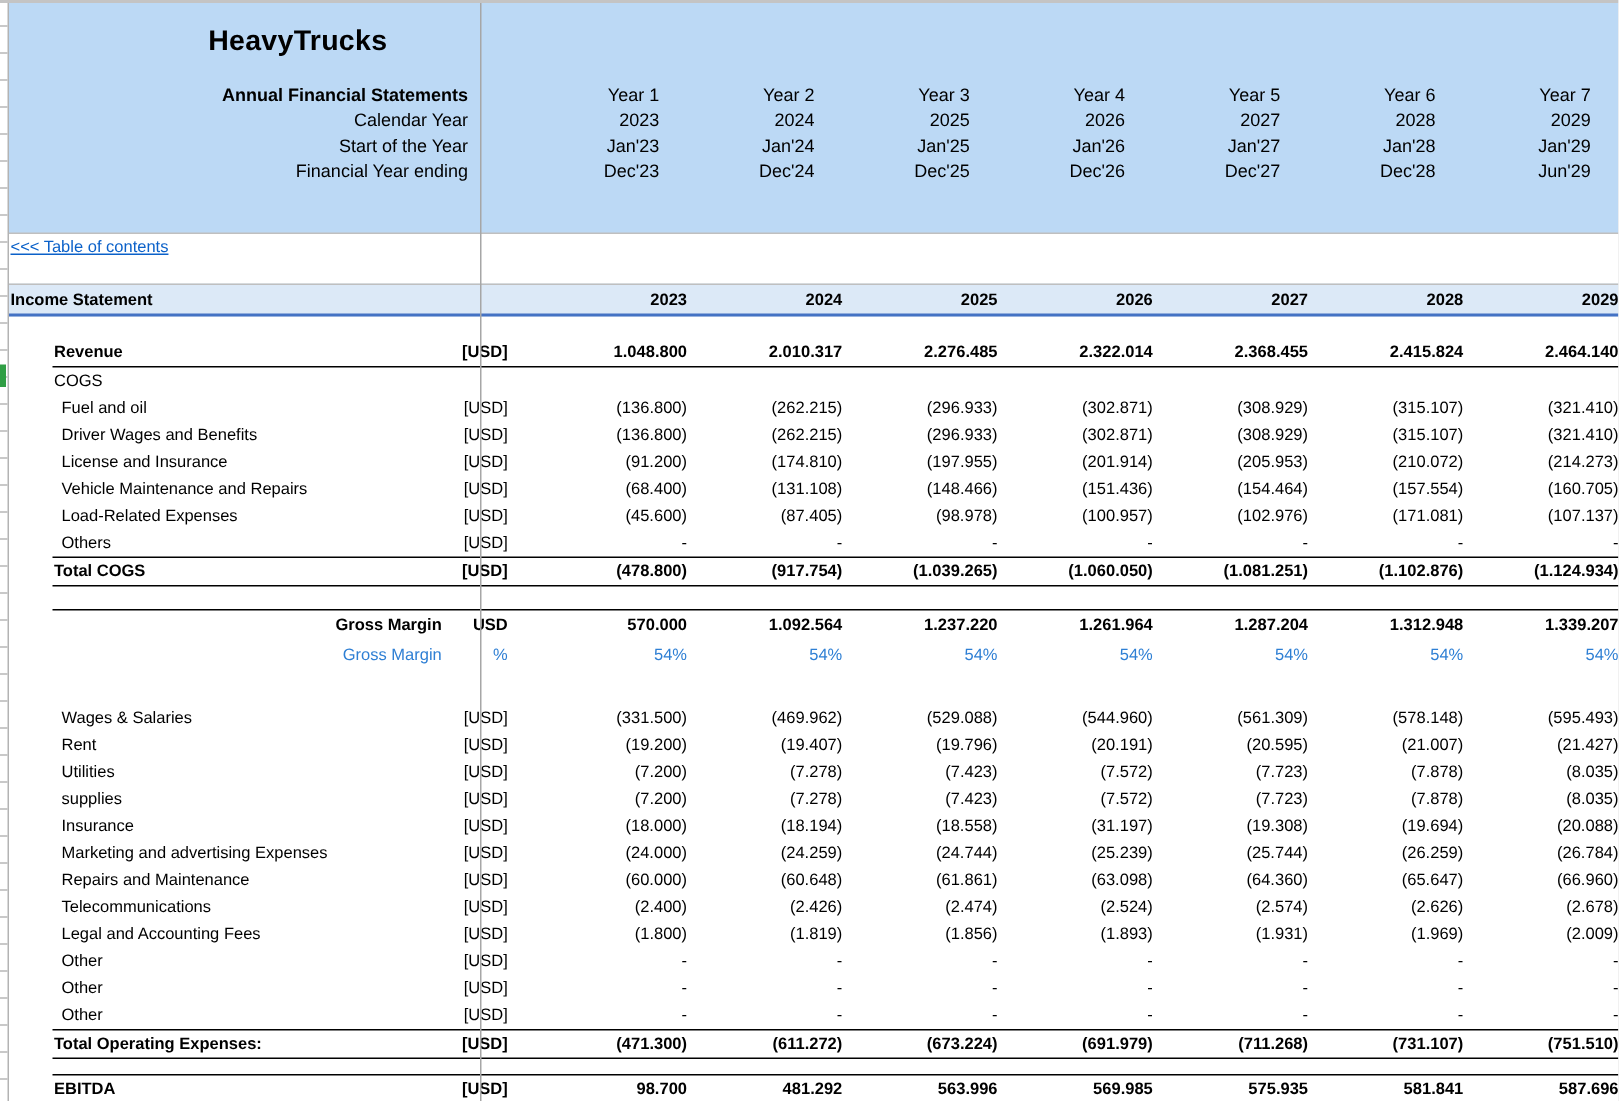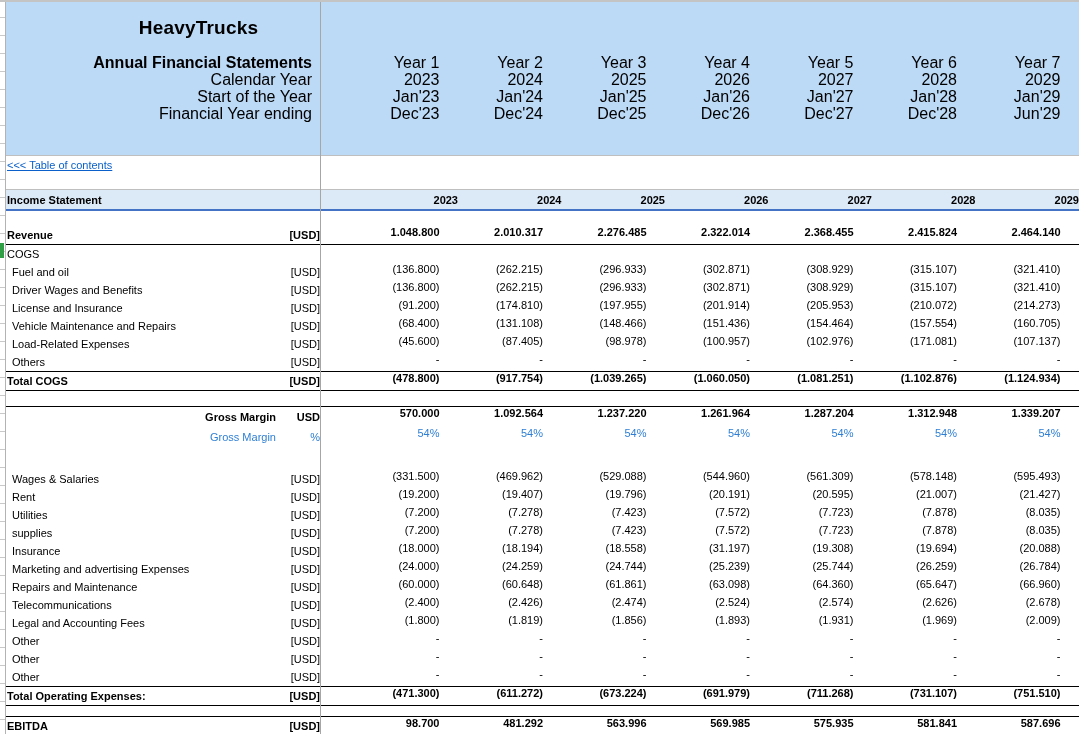--- a/index.html
+++ b/index.html
@@ -21,36 +21,36 @@
   }
   .green-flag{position:absolute;left:0;top:243px;width:4px;height:15px;background:var(--green-flag,#2f9e44);z-index:4;}
   .top-edge{position:absolute;left:0;top:0;right:0;height:2px;background:#c4c4c4;z-index:5;}
   .vline{position:absolute;left:320px;top:0;width:1px;height:734px;background:var(--grid-gray,#a6a6a6);z-index:2;}
   .content{position:relative;margin-left:6px;width:1073px;z-index:1;}
 
   
   .blue-header{height:156px;background:var(--hdr-fill,#bcd9f5);box-sizing:border-box;padding-top:2px;border-bottom:1px solid #bfbfbf;}
   .title-row{height:52px;display:flex;align-items:center;}
   .sheet-title{width:315px;box-sizing:border-box;padding-left:70px;text-align:center;font-size:19px;font-weight:bold;letter-spacing:.2px;}
-  .hrow{display:flex;height:17px;align-items:center;font-size:16px;}
+  .hrow{display:flex;height:17px;align-items:center;font-size:12px;}
   .hrow .hlbl{width:314px;box-sizing:border-box;text-align:right;padding-right:8px;}
   .hrow.bold .hlbl{font-weight:bold;}
 
   
   .vals{display:flex;margin-left:16px;}
   .vcell{width:103.5px;text-align:right;white-space:nowrap;}
 
   
   .toc-row{height:17px;display:flex;align-items:center;padding-left:1px;}
   .toc{color:var(--link-blue,#0b61c9);text-decoration:underline;cursor:pointer;}
   .band{display:flex;height:19px;align-items:center;background:var(--band-fill,#dce9f7);border-top:1px solid #bfbfbf;border-bottom:2.5px solid var(--band-border,#4472c4);font-weight:bold;gap:27px;}
   .band-label{width:314px;box-sizing:border-box;padding-left:1px;}
 
   
-  .row{display:flex;height:18px;}
+  .row{display:flex;height:18px;align-items:center;margin-left:29px;}
   .lblcol{width:314px;box-sizing:border-box;display:flex;align-items:center;padding-left:1px;}
   .lbl{flex:1;white-space:nowrap;}
   .unit{text-align:right;white-space:nowrap;}
   .row.item .lbl{padding-left:5px;}
   .row.section{font-weight:normal;}
   .row.revenue{font-weight:bold;border-bottom:1.5px solid #000;}
   .row.total{font-weight:bold;border-top:1px solid #000;border-bottom:1.5px solid #000;}
   .row.ebitda{font-weight:bold;border-top:1px solid #000;border-bottom:1.5px solid #000;}
   .row.gm_usd{font-weight:bold;border-top:1px solid #000;height:20px;}
   .row.gm_usd .lbl{text-align:right;}

